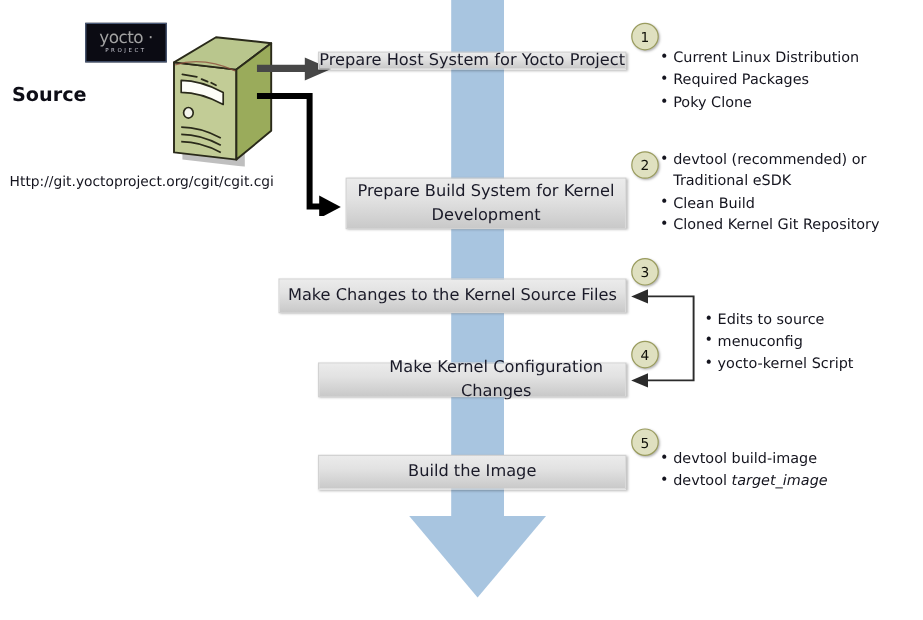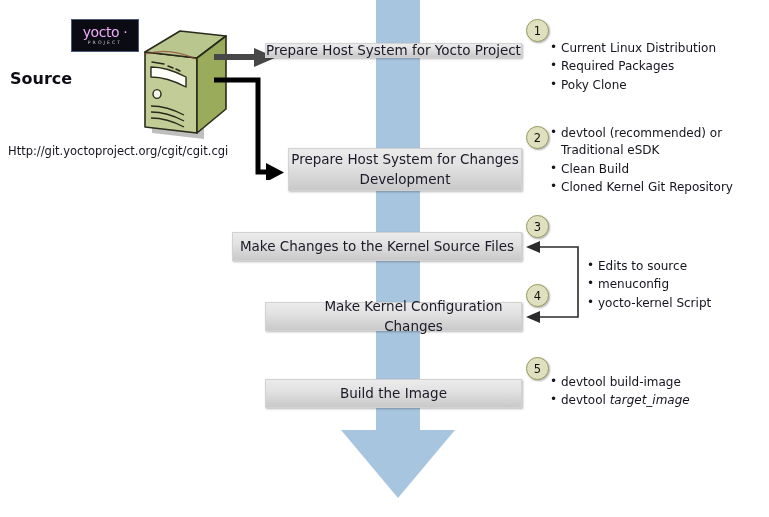--- a/index.html
+++ b/index.html
@@ -120,21 +120,21 @@
     position: absolute;
     background: #0b0b13;
     border: 1.5px solid #4a5a78;
     box-sizing: border-box;
     display: flex;
     flex-direction: column;
     align-items: center;
     justify-content: center;
   }
   .logo-main {
-    color: #f0abfc;
+    color: #a3a3a3;
     font-size: 14px;
     letter-spacing: -0.4px;
     line-height: 1;
   }
   .logo-sub {
     color: #c9c9d2;
     font-size: 4.6px;
     letter-spacing: 2.1px;
     margin-top: 2px;
     line-height: 1;
@@ -210,21 +210,21 @@
   <div class="badge" style="left:526px; top:19px;">1</div>
   <div class="notes" style="left:548px; top:40px;">
     <ul>
       <li>Current Linux Distribution</li>
       <li>Required Packages</li>
       <li>Poky Clone</li>
     </ul>
   </div>
 
   <div class="pbox" style="left:288px; top:148px; width:234px; height:43px; flex-direction:column;">
-    <div>Prepare Host System for Changes</div>
+    <div>Prepare Build System for Kernel</div>
     <div>Development</div>
   </div>
   <div class="badge" style="left:526px; top:126px;">2</div>
   <div class="notes" style="left:548px; top:125px; width:200px;">
     <ul>
       <li class="wrap">devtool (recommended) or Traditional eSDK</li>
       <li>Clean Build</li>
       <li>Cloned Kernel Git Repository</li>
     </ul>
   </div>

